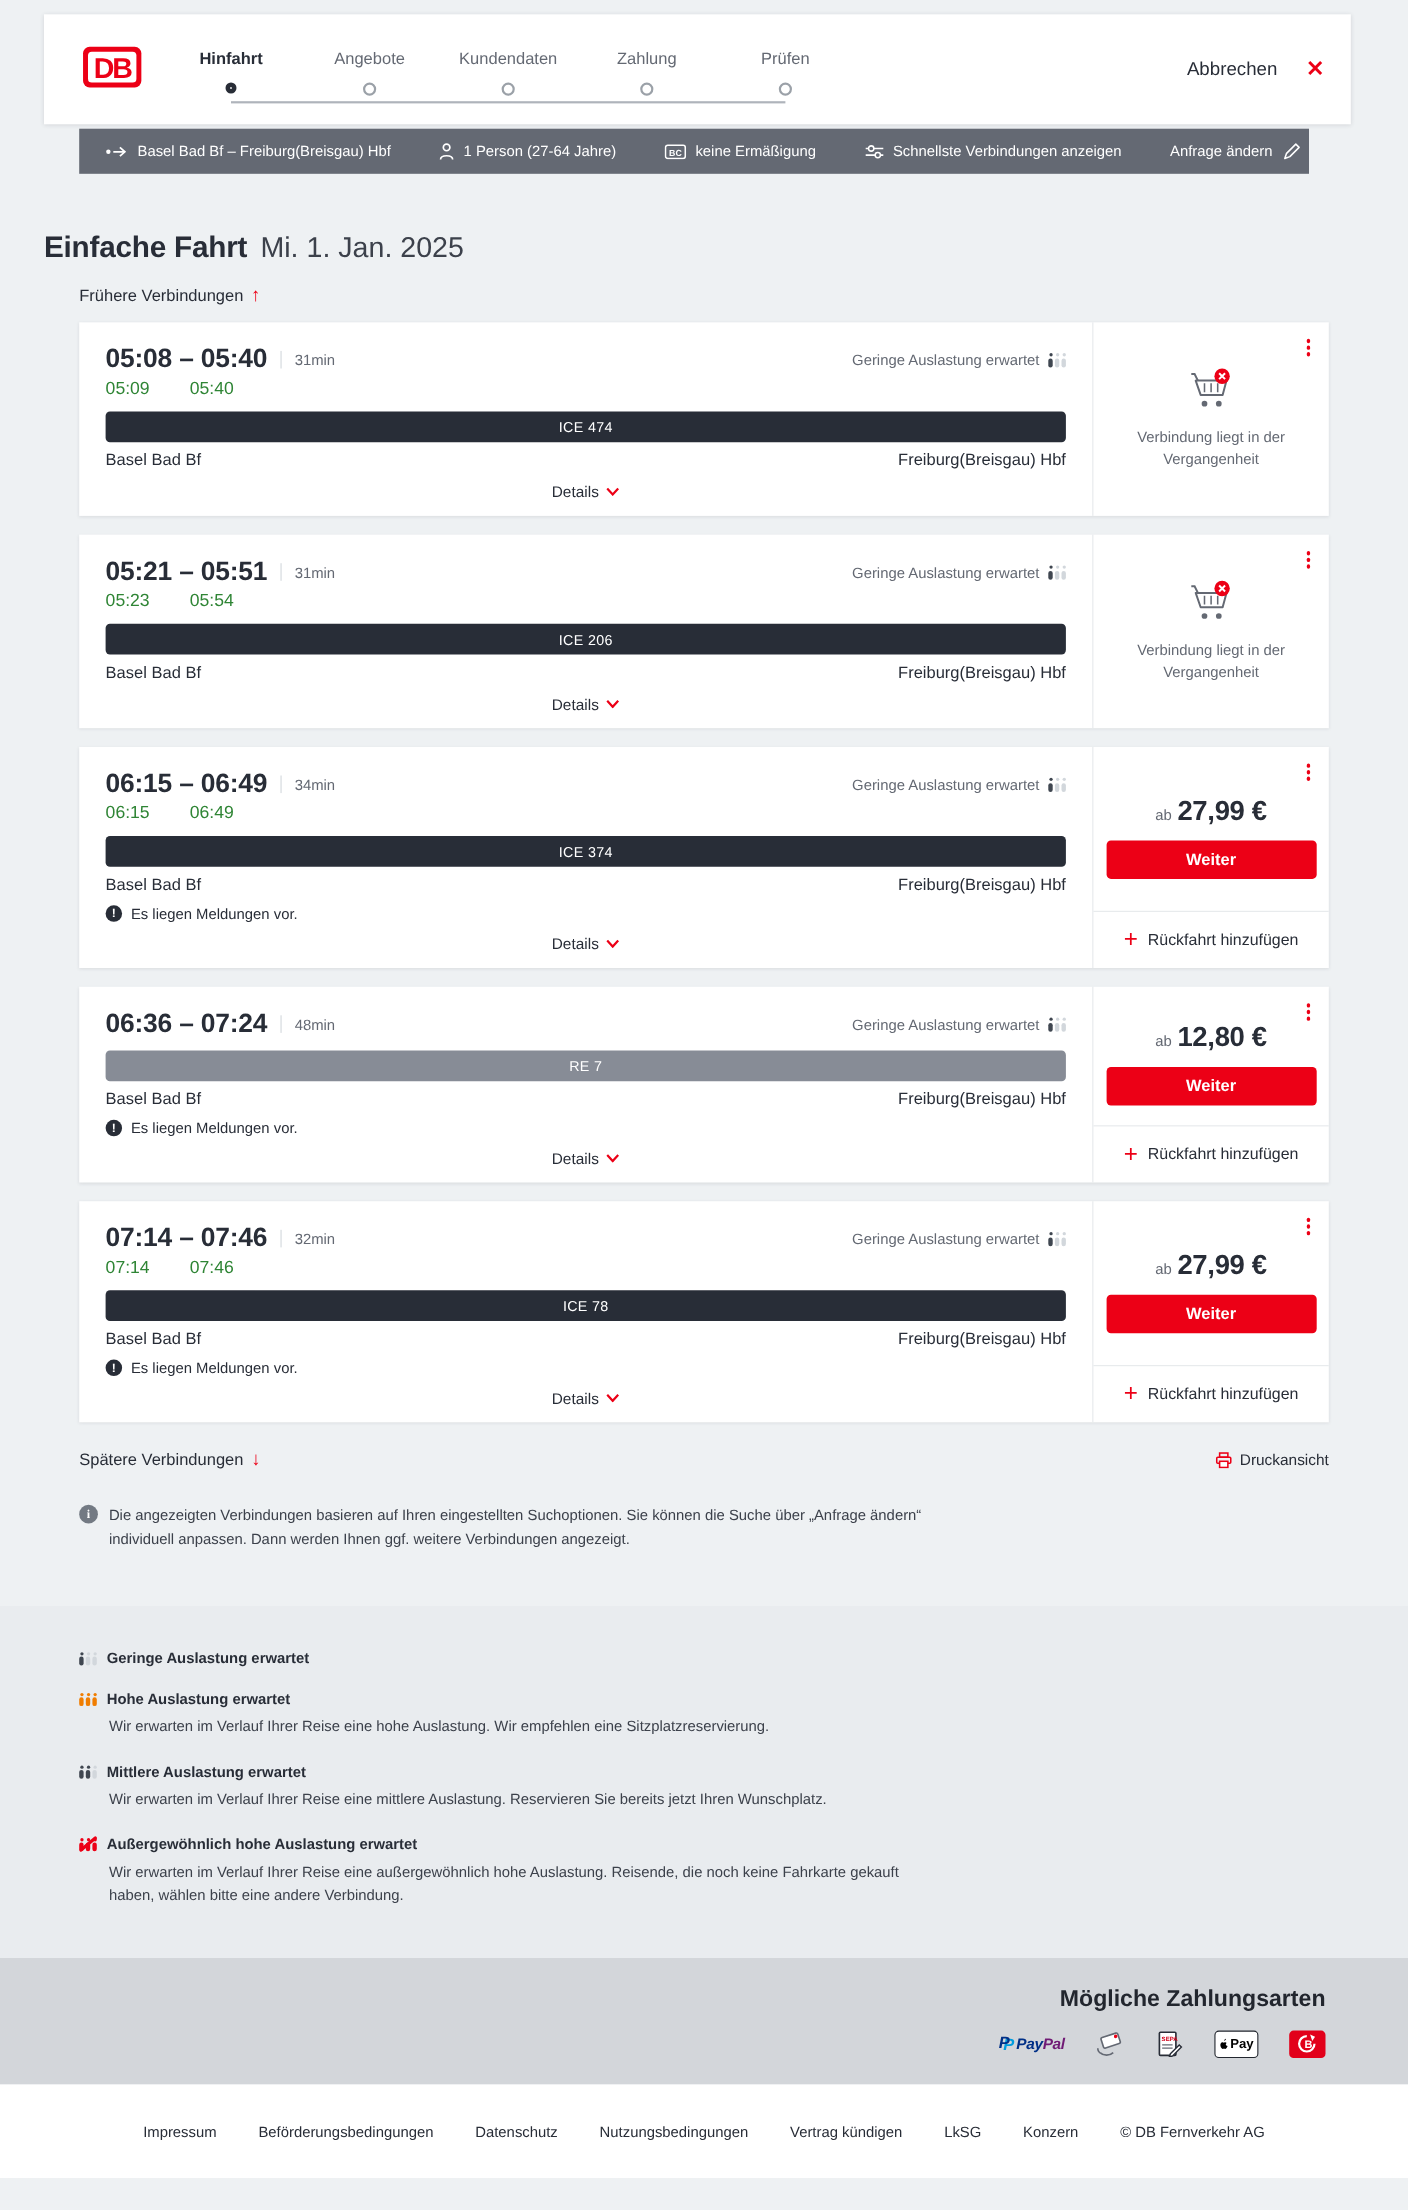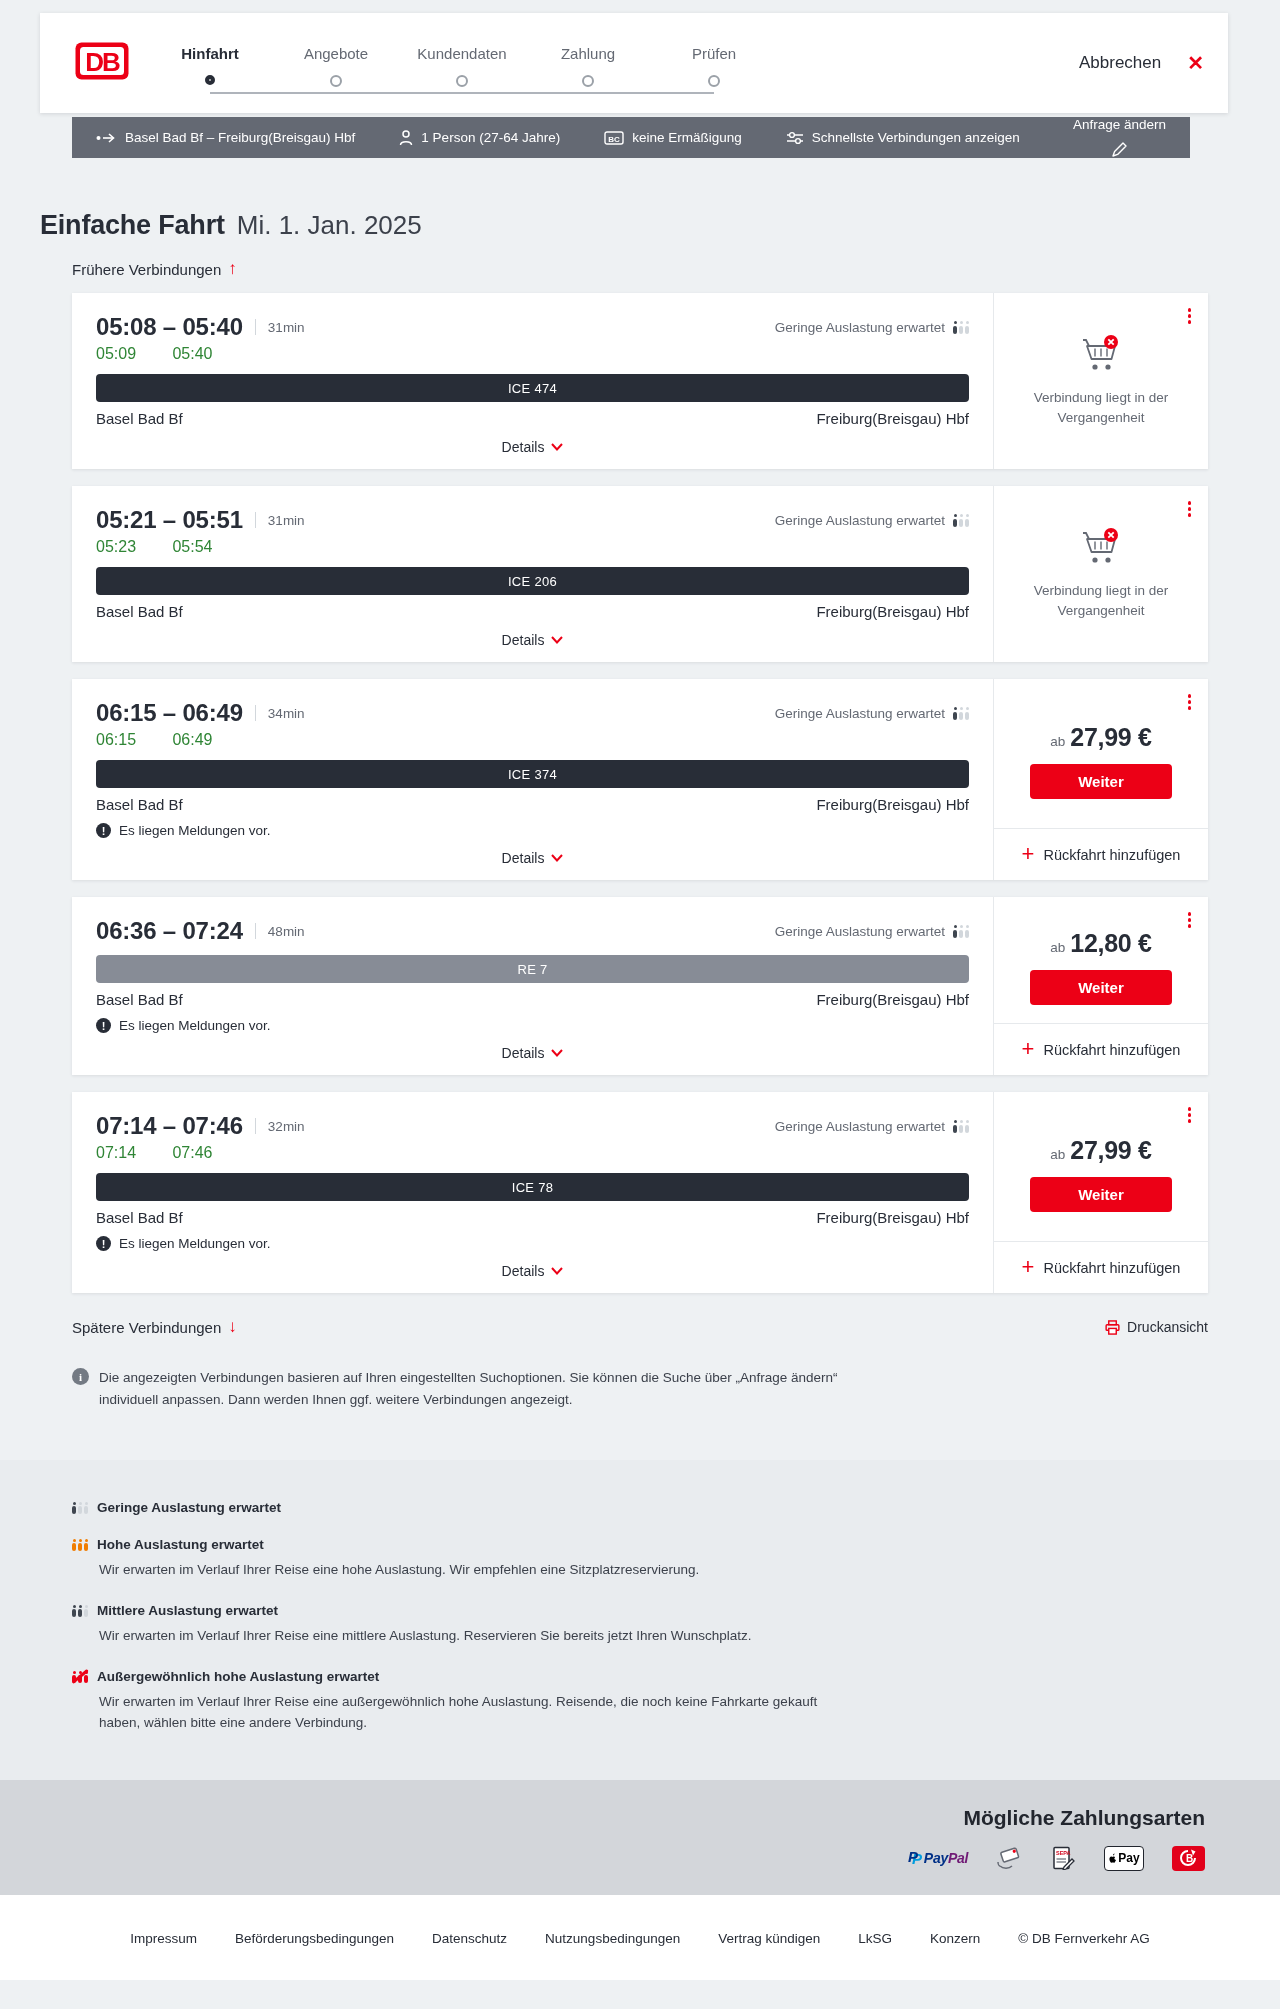--- a/index.html
+++ b/index.html
@@ -45,21 +45,21 @@
 
   
   .summary-bar {
     margin:4px 90px 0 72px;
     background:#646973; color:#fff;
     height:41px; display:flex; align-items:center;
     padding:0 24px; font-size:13.5px; gap:44px;
   }
   .summary-item { display:flex; align-items:center; gap:8px; white-space:nowrap; }
   .summary-item svg { display:block; }
-  .change-request { margin-left:auto; display:flex; align-items:center; gap:9px; cursor:pointer;flex-direction:column; }
+  .change-request { margin-left:auto; display:flex; align-items:center; gap:9px; cursor:pointer; }
 
   
   .results-head { margin:52px 40px 0; display:flex; align-items:flex-end; gap:12px; }
   .trip-type { font-size:27px; font-weight:bold; letter-spacing:-.2px; }
   .trip-date { font-size:26px; color:#3c414b; }
   .earlier-row { margin:18px 72px 0; }
   .link-arrow { font-size:15px; color:#282d37; cursor:pointer; display:inline-flex; align-items:center; gap:7px; }
   .red-arrow { color:#ec0016; font-size:17px; font-weight:bold; }
 
   
@@ -102,21 +102,21 @@
   .kebab { position:absolute; top:12px; right:14px; display:flex; flex-direction:column; gap:2.5px; cursor:pointer; padding:3px; }
   .kebab i { width:3.5px; height:3.5px; border-radius:50%; background:#ec0016; display:block; }
   .side-past { flex:1; display:flex; flex-direction:column; align-items:center; justify-content:center; padding:10px 18px; text-align:center; }
   .past-text { margin:12px 0 0; font-size:13.5px; color:#646973; line-height:1.45; }
   .side-price { flex:1; display:flex; flex-direction:column; }
   .price-area { flex:1; display:flex; flex-direction:column; align-items:center; justify-content:center; gap:12px; padding-top:14px; }
   .price-line { display:flex; align-items:baseline; gap:5px; }
   .price-ab { font-size:13.5px; color:#646973; }
   .price-val { font-size:25px; font-weight:bold; letter-spacing:-.3px; }
   .weiter-btn {
-    width:142px; height:35px; background:#ec0016; color:#fff; border:none;
+    width:191px; height:35px; background:#ec0016; color:#fff; border:none;
     border-radius:4px; font-size:15px; font-weight:bold; cursor:pointer;
     font-family:inherit;
   }
   .add-return {
     border-top:1px solid #e6e9ec; height:52px;
     display:flex; align-items:center; justify-content:center; gap:9px;
     font-size:14.5px; cursor:pointer;
   }
   .plus-icon { color:#ec0016; font-size:22px; font-weight:400; line-height:1; margin-top:-2px; }
 

